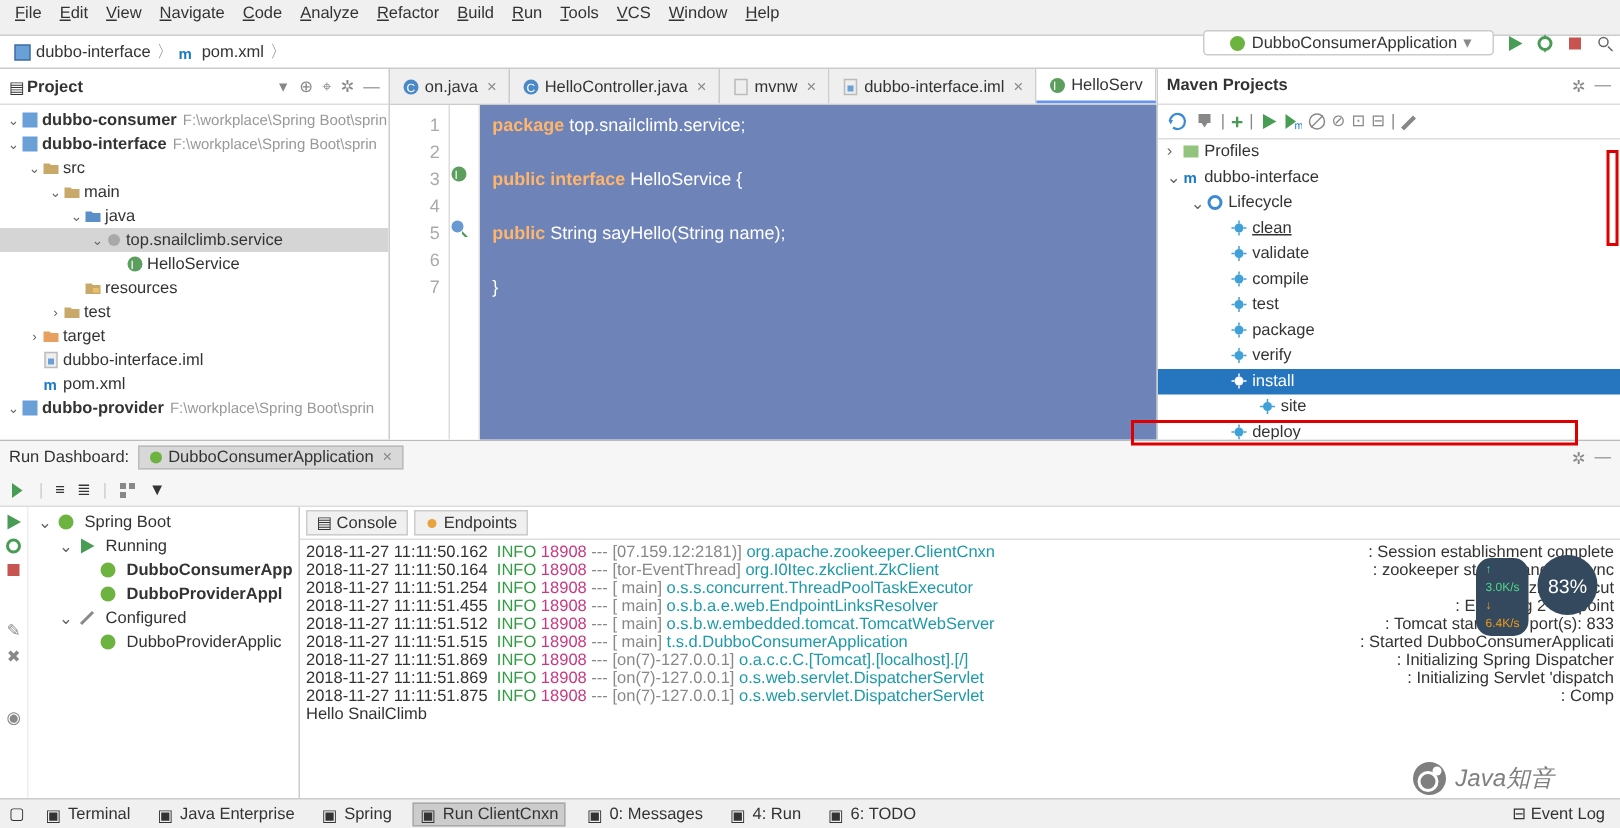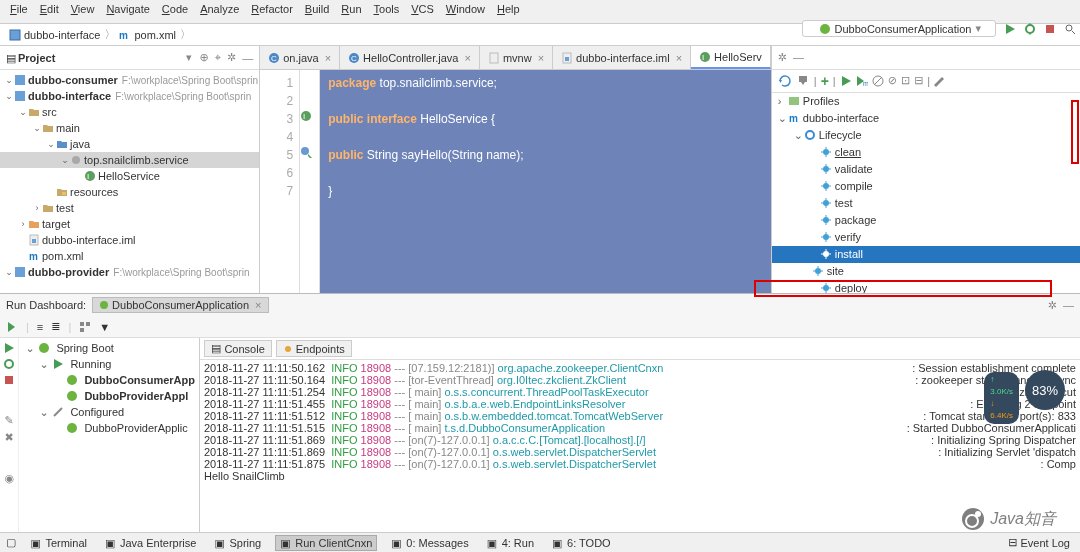--- a/index.html
+++ b/index.html
@@ -58,21 +58,21 @@
 .cls { color: #1e9aa8; }
 .msg { color: #333; }
 .status-bar { position: absolute; bottom: 0; left: 0; right: 0; height: 20px; border-top: 1px solid #ccc; display: flex; align-items: center; padding: 0 6px; gap: 10px; background: #f0f0f0; }
 .status-bar .sbtn { display: flex; align-items: center; gap: 3px; padding: 1px 4px; }
 .status-bar .sbtn.sel { background: #ccc; border: 1px solid #aaa; }
 .right-badge { position: absolute; right: 15px; top: 370px; z-index: 10; }
 .circle-badge { width: 40px; height: 40px; border-radius: 20px; background: #34495e; color: #fff; display: flex; align-items: center; justify-content: center; font-size: 13px; position: relative; }
 .speed { position: absolute; right: 46px; top: 2px; background: #34495e; color: #fff; border-radius: 10px; font-size: 8px; padding: 2px 6px; line-height: 12px; }
 .speed .up { color: #4ed98a; }
 .speed .down { color: #f39c12; }
-.watermark { position: absolute; right: 24px; bottom: 22px; display: flex; align-items: center; gap: 6px; opacity: 0.75; color: #555; }
+.watermark { position: absolute; right: 44px; bottom: 22px; display: flex; align-items: center; gap: 6px; opacity: 0.75; color: #555; }
 .watermark .logo { width: 22px; height: 22px; border-radius: 11px; background: #555; position: relative; }
 .watermark .logo::before { content: ""; position: absolute; width: 10px; height: 10px; border: 2px solid #fff; border-radius: 50%; top: 6px; left: 3px; }
 .watermark .logo::after { content: ""; position: absolute; width: 6px; height: 6px; background: #fff; border-radius: 50%; top: 3px; right: 3px; }
 .dash-tools { display: flex; align-items: center; gap: 8px; padding: 2px 6px; border-bottom: 1px solid #ddd; height: 22px; }
 svg { display: block; }
 </style>
 </head>
 <body>
 
 <div class="menubar" id="menubar">
@@ -363,20 +363,21 @@
           <div>&nbsp;</div>
           <div><span class="kw">    public</span>  String sayHello(String name);</div>
           <div>&nbsp;</div>
           <div>}</div>
         </div>
     </div>
   </div>
 
   <div class="maven-panel">
     <div class="panel-head">
+      <span class="title">Maven Projects</span>
       <span style="color:#888">✲</span>
       <span style="margin-left:6px;color:#888">—</span>
     </div>
     <div class="maven-tools">
       <svg width="14" height="14" viewBox="0 0 14 14">
           <path d="M2 7 A5 5 0 1 1 4 11" fill="none" stroke="#3b8bd4" stroke-width="1.5"></path>
           <polygon points="1,6 4,6 2.5,9" fill="#3b8bd4"></polygon>
         </svg>
       <svg width="14" height="14" viewBox="0 0 14 14">
           <rect x="3" y="2" width="8" height="6" fill="#888"></rect>
@@ -530,21 +531,21 @@
               <g stroke="#fff" stroke-width="1">
                 <line x1="6" y1="1" x2="6" y2="3"></line>
                 <line x1="6" y1="9" x2="6" y2="11"></line>
                 <line x1="1" y1="6" x2="3" y2="6"></line>
                 <line x1="9" y1="6" x2="11" y2="6"></line>
               </g>
             </svg>
           </span>
           <span style="margin-left:3px">install</span>
         </div>
-        <div class="mtree-row" style="padding-left: 30px;">
+        <div class="mtree-row" style="padding-left: 57px;">
           <span class="arrow" style="width:10px;color:#666"></span>
           <span class="ic">
             <svg width="12" height="12" viewBox="0 0 12 12">
               <circle cx="6" cy="6" r="3" fill="#40a0d8"></circle>
               <g stroke="#40a0d8" stroke-width="1">
                 <line x1="6" y1="1" x2="6" y2="3"></line>
                 <line x1="6" y1="9" x2="6" y2="11"></line>
                 <line x1="1" y1="6" x2="3" y2="6"></line>
                 <line x1="9" y1="6" x2="11" y2="6"></line>
               </g>

